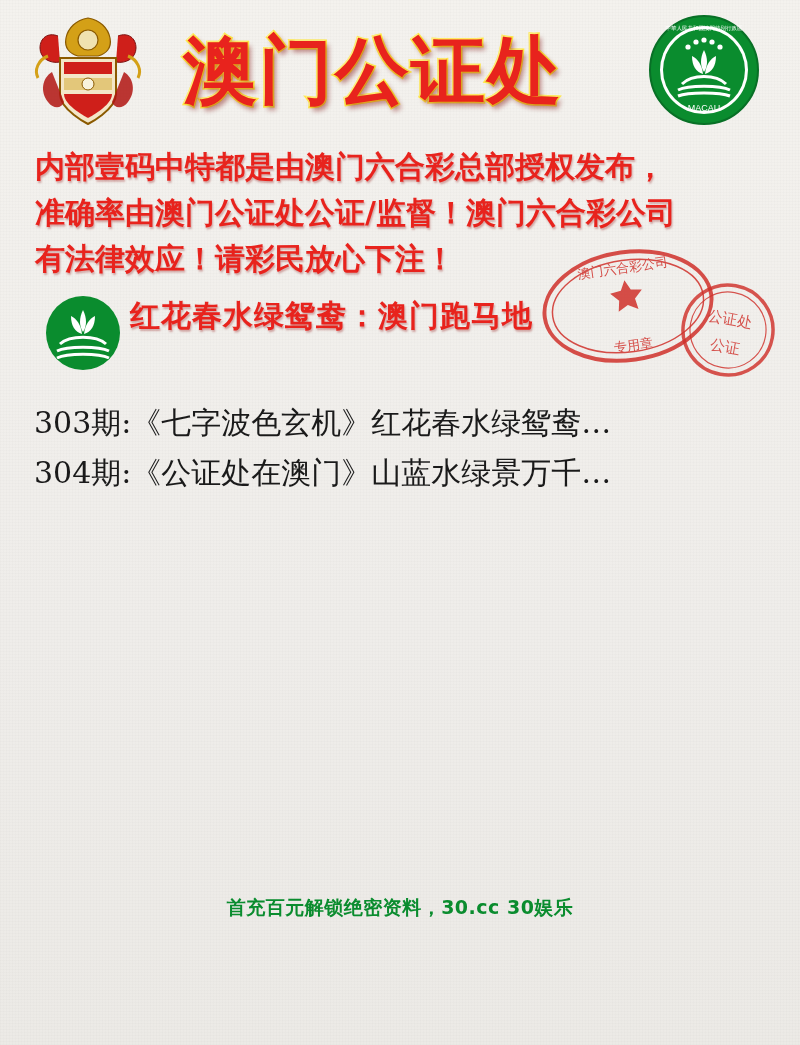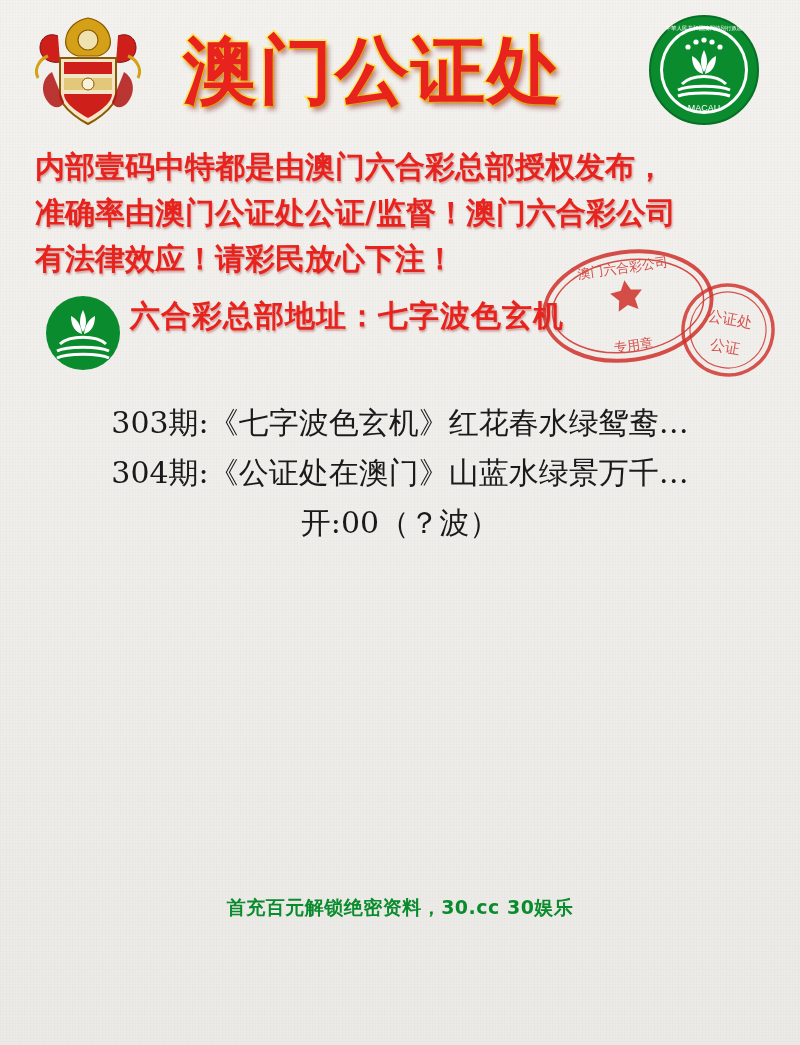--- a/index.html
+++ b/index.html
@@ -118,21 +118,20 @@
     top: -6px;
     width: 96px;
     height: 96px;
     transform: rotate(10deg);
     opacity: .82;
   }
 
   
   .content {
     padding: 14px 34px 0 34px;
-    text-align: center;
   }
   .content-line {
     font-size: 30px;
     line-height: 50px;
     color: #1a1a1a;
     font-family: "DejaVu Serif", serif;
     white-space: nowrap;
   }
 
   
@@ -223,41 +222,40 @@
       <g fill="#ffffff">
         <path d="M39 16 C35 24 35 32 39 38 C43 32 43 24 39 16 Z"></path>
         <path d="M27 22 C27 32 31 38 38 40 C37 31 33 25 27 22 Z"></path>
         <path d="M51 22 C51 32 47 38 40 40 C41 31 45 25 51 22 Z"></path>
       </g>
       <path d="M16 50 C26 41 52 41 62 50" fill="none" stroke="#ffffff" stroke-width="3"></path>
       <path d="M13 57 C23 52 55 52 65 57" fill="none" stroke="#ffffff" stroke-width="3"></path>
       <path d="M13 64 C23 59 55 59 65 64" fill="none" stroke="#ffffff" stroke-width="3"></path>
     </svg>
 
-    <div class="addr-text">六合彩总部地址：七字波色玄机</div>
+    <div class="addr-text">红花春水绿鸳鸯：澳门跑马地</div>
 
     <svg class="stamp-oval" viewBox="0 0 176 120">
       <ellipse cx="88" cy="60" rx="84" ry="54" fill="none" stroke="#d0312b" stroke-width="4"></ellipse>
       <ellipse cx="88" cy="60" rx="76" ry="46" fill="none" stroke="#d0312b" stroke-width="1.5"></ellipse>
       <path d="M88 34 l5 10 11 1.5 -8 8 2 11 -10 -5.5 -10 5.5 2 -11 -8 -8 11 -1.5 z" fill="#d0312b"></path>
       <text x="88" y="26" font-size="13" fill="#d0312b" text-anchor="middle" font-family="DejaVu Serif, serif">澳门六合彩公司</text>
       <text x="88" y="104" font-size="13" fill="#d0312b" text-anchor="middle" font-family="DejaVu Serif, serif">专用章</text>
     </svg>
 
     <svg class="stamp-round" viewBox="0 0 96 96">
       <circle cx="48" cy="48" r="45" fill="none" stroke="#d0312b" stroke-width="3.5"></circle>
       <circle cx="48" cy="48" r="38" fill="none" stroke="#d0312b" stroke-width="1.2"></circle>
       <text x="48" y="42" font-size="15" fill="#d0312b" text-anchor="middle" font-family="DejaVu Serif, serif">公证处</text>
       <text x="48" y="70" font-size="15" fill="#d0312b" text-anchor="middle" font-family="DejaVu Serif, serif">公证</text>
     </svg>
   </div>
 
   <div class="content">
     <div class="content-line">303期:《七字波色玄机》红花春水绿鸳鸯…</div>
     <div class="content-line">304期:《公证处在澳门》山蓝水绿景万千…</div>
-    <div class="content-line">开:00（？波）</div>
   </div>
 
   <div class="footer">
     <span>首充百元解锁绝密资料，30.cc 30娱乐</span>
   </div>
 
 </div>
 
 </body></html>

